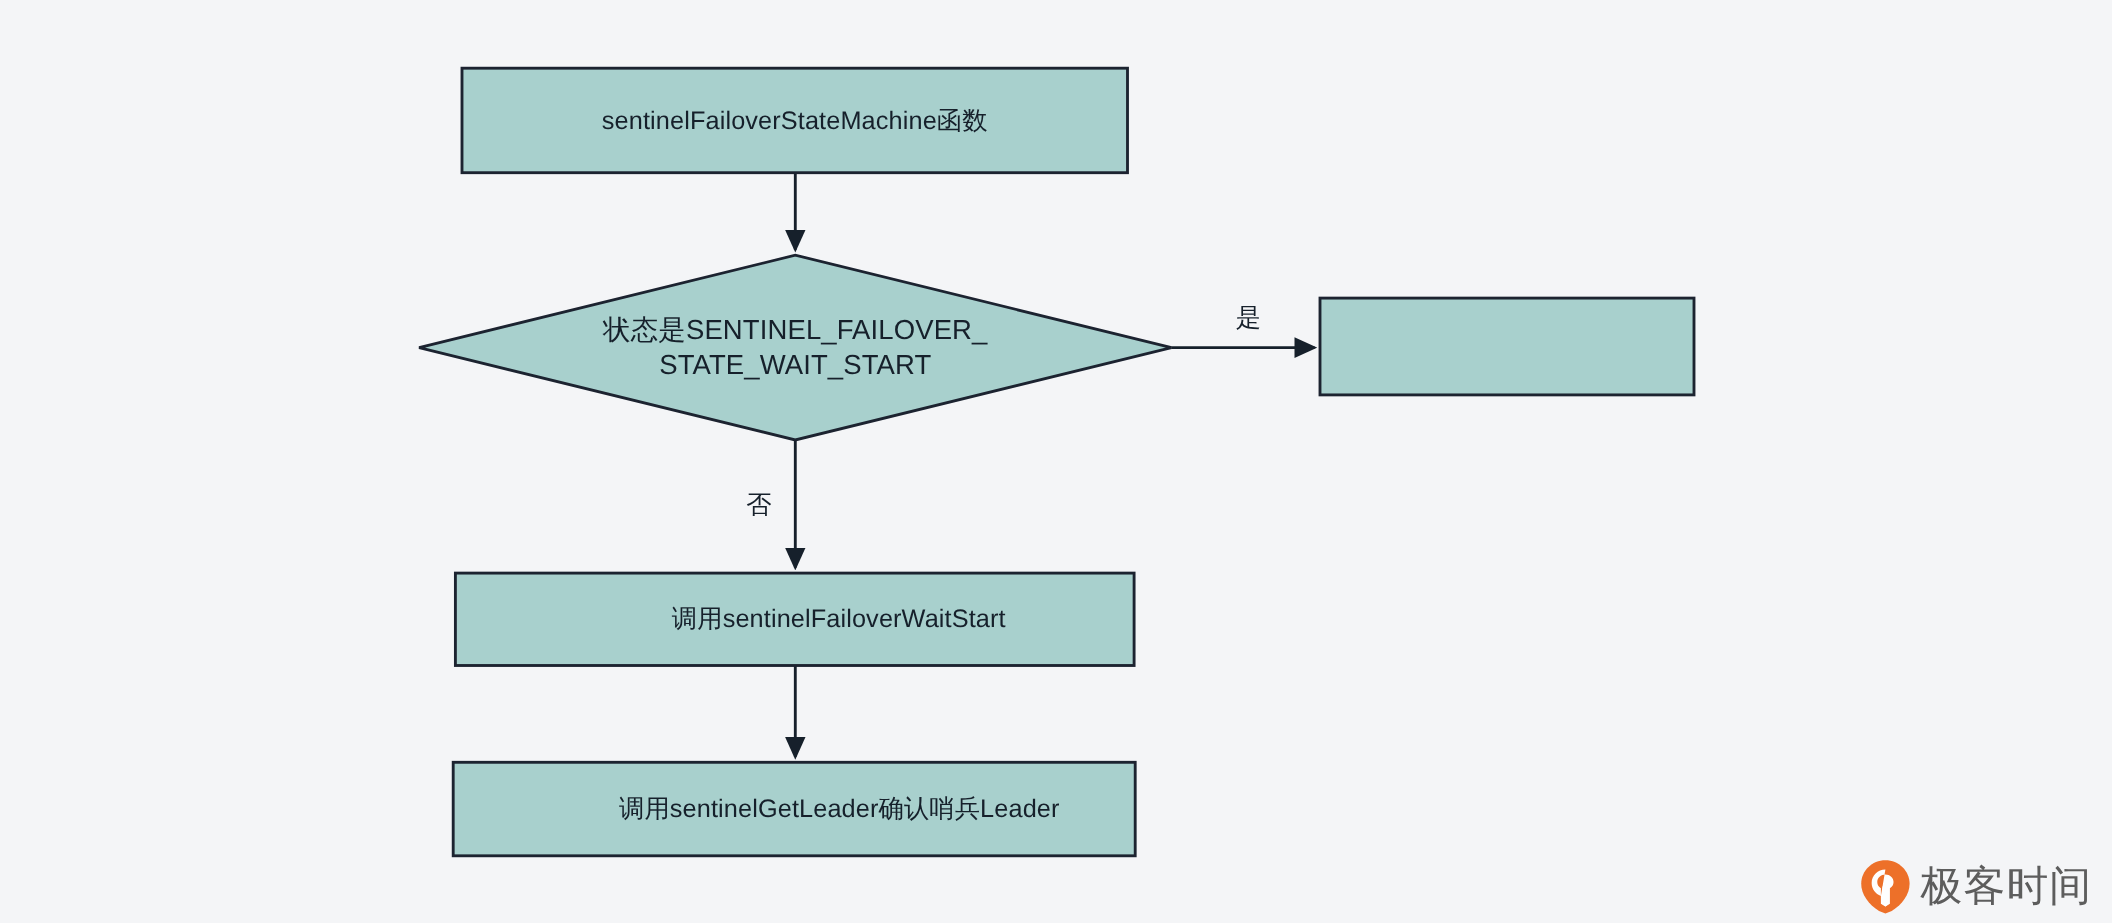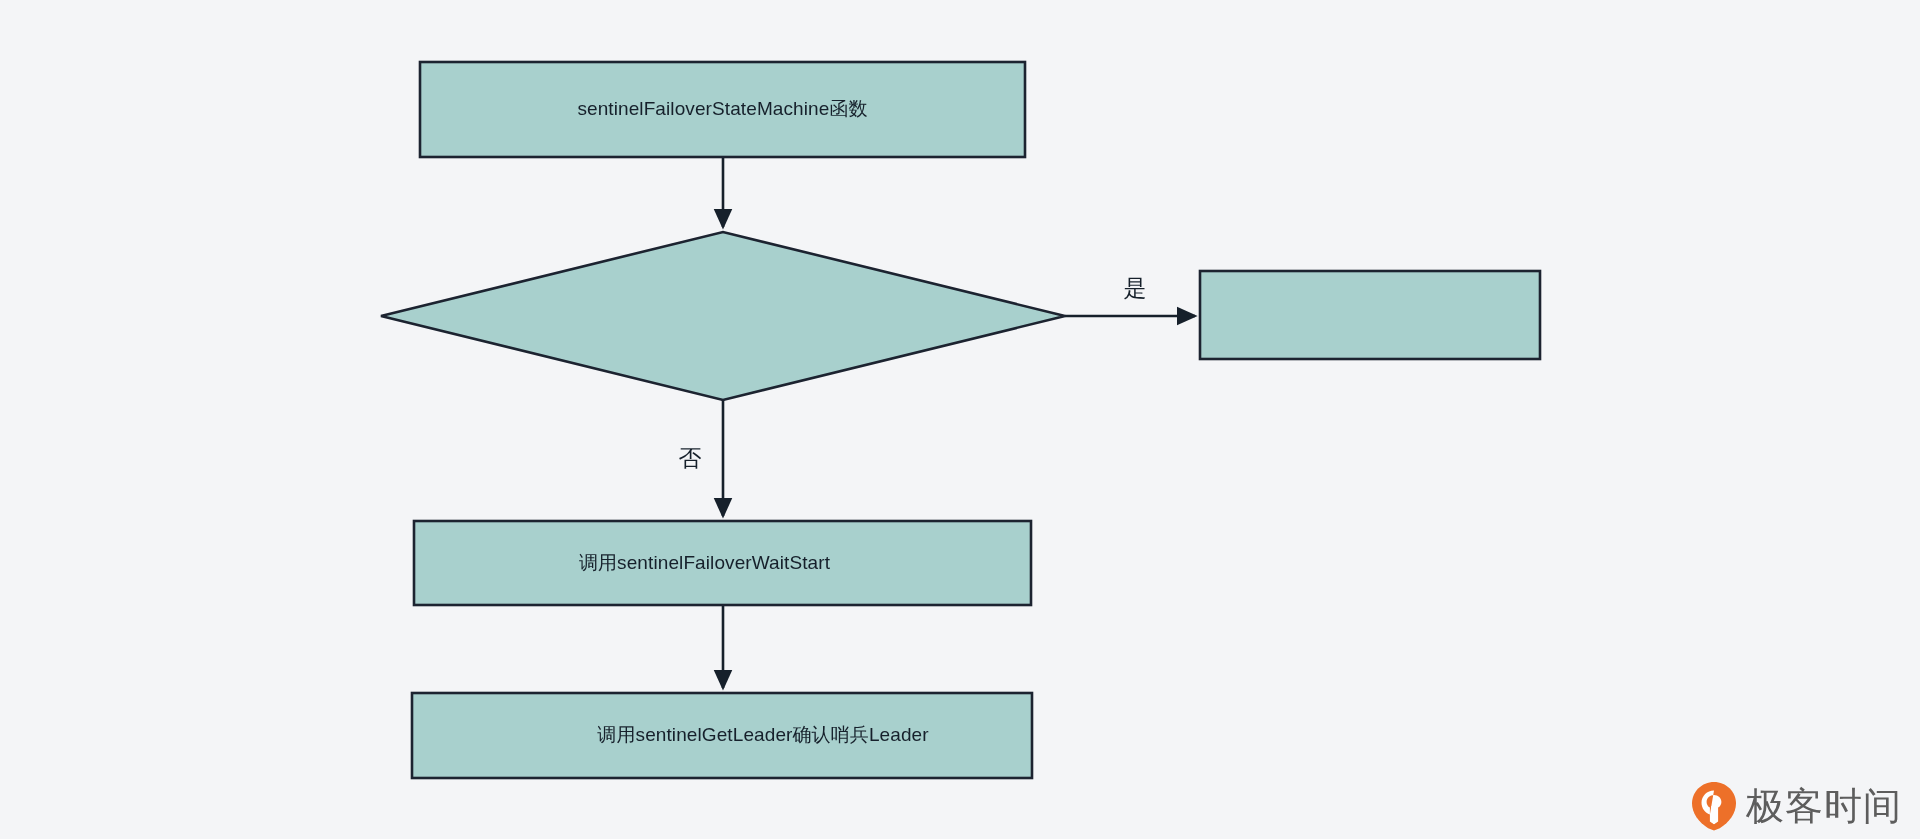--- a/index.html
+++ b/index.html
@@ -39,21 +39,21 @@
     align-items: center;
     justify-content: center;
     text-align: center;
     color: #16202b;
     line-height: 1.28;
     white-space: pre-line;
     pointer-events: none;
   }
 
   .node-proc-text {
-    font-size: 19px;
+    font-size: 23px;
     letter-spacing: 0.1px;
   }
 
   .node-dec-text {
     font-size: 25px;
     letter-spacing: 0.1px;
   }
 
   .edge-label {
     position: absolute;
@@ -116,23 +116,25 @@
       <rect x="1200" y="271" width="340" height="88" fill="#a8d0cd" stroke="#1c2330" stroke-width="2.6"></rect>
 
       <rect x="414" y="521" width="617" height="84" fill="#a8d0cd" stroke="#1c2330" stroke-width="2.6"></rect>
 
       <rect x="412" y="693" width="620" height="85" fill="#a8d0cd" stroke="#1c2330" stroke-width="2.6"></rect>
     </g>
   </svg>
 
   <div class="node-label node-proc-text" style="left:420px; top:62px; width:605px; height:95px;">sentinelFailoverStateMachine函数</div>
 
+  <div class="node-label node-dec-text" style="left:423px; top:232px; width:600px; height:168px;">状态是SENTINEL_FAILOVER_
+STATE_WAIT_START</div>
 
 
-  <div class="node-label node-proc-text" style="left:396px; top:521px; width:617px; height:84px;">调用sentinelFailoverWaitStart</div>
+  <div class="node-label node-proc-text" style="left:414px; top:521px; width:617px; height:84px;padding-left:40px;">调用sentinelFailoverWaitStart</div>
 
   <div class="node-label node-proc-text" style="left:412px; top:693px; width:620px; height:85px;margin-left:41px;">调用sentinelGetLeader确认哨兵Leader</div>
 
   <div class="edge-label" style="left:1105px; top:273px; width:60px;">是</div>
 
   <div class="edge-label" style="left:660px; top:443px; width:60px;">否</div>
 
   <div id="watermark">
     <svg class="wm-icon" viewBox="0 0 46 50">
       <path d="M23 1 C10.8 1 1 10.6 1 22.5 C1 32.2 7.6 41.2 17.2 47.2 L23 49.5 L28.8 47.2 C38.4 41.2 45 32.2 45 22.5 C45 10.6 35.2 1 23 1 Z" fill="#ed6c23"></path>

